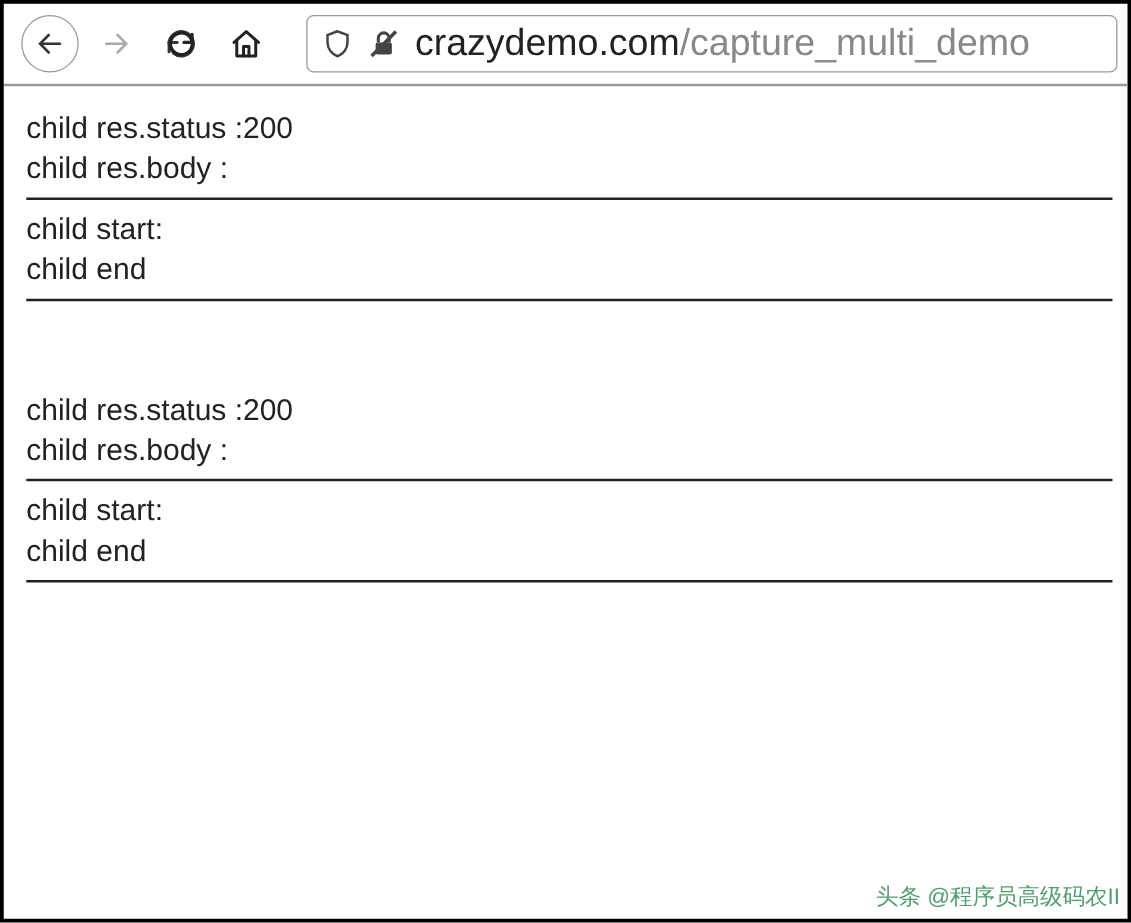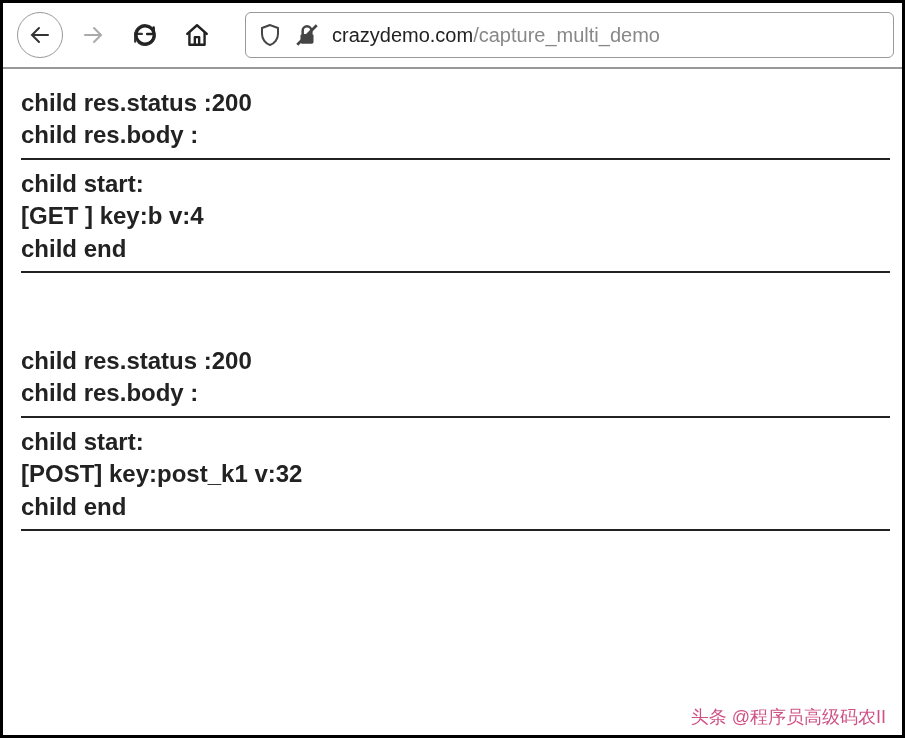--- a/index.html
+++ b/index.html
@@ -55,56 +55,55 @@
       align-items: center;
       padding: 0 12px;
       gap: 12px;
     }
     .shield-icon, .lock-slash-icon {
       color: #555;
       display: flex;
       align-items: center;
     }
     .url-text {
-      font-size: 20px;
+      font-size: 30px;
       color: #888;
       white-space: nowrap;
     }
     .url-domain {
       color: #222;
     }
     .url-path {
       color: #888;
     }
     .content {
       flex: 1;
       padding: 18px 18px;
       font-size: 24px;
       color: #222;
       line-height: 1.35;
       overflow: hidden;
     }
     .block {
       margin-bottom: 2px;
-      font-weight: bold;
     }
     hr {
       border: none;
       border-top: 2px solid #222;
       margin: 6px 0 8px 0;
     }
     .spacer {
       height: 64px;
     }
     .watermark {
       position: absolute;
-      right: 22px;
+      right: 12px;
       bottom: 6px;
       font-size: 18px;
-      color: #be185d;
+      color: #15803d;
       opacity: 0.75;
     }
     .outer {
       position: relative;
       width: 905px;
       height: 738px;
     }
   </style>
 </head>
 <body>
@@ -169,32 +168,30 @@
 </div>
 
 <div class="content">
   <div class="block">
     <div>child res.status :200</div>
     <div>child res.body :</div>
   </div>
   <hr>
   <div class="block">
     <div>child start:</div>
-    <div>[GET ] key:b v:4</div>
     <div>child end</div>
   </div>
   <hr>
   <div class="spacer"></div>
   <div class="block">
     <div>child res.status :200</div>
     <div>child res.body :</div>
   </div>
   <hr>
   <div class="block">
     <div>child start:</div>
-    <div>[POST] key:post_k1 v:32</div>
     <div>child end</div>
   </div>
   <hr>
 </div>
 
 <div class="watermark">头条 @程序员高级码农II</div>
 </div>
 
 </body></html>

